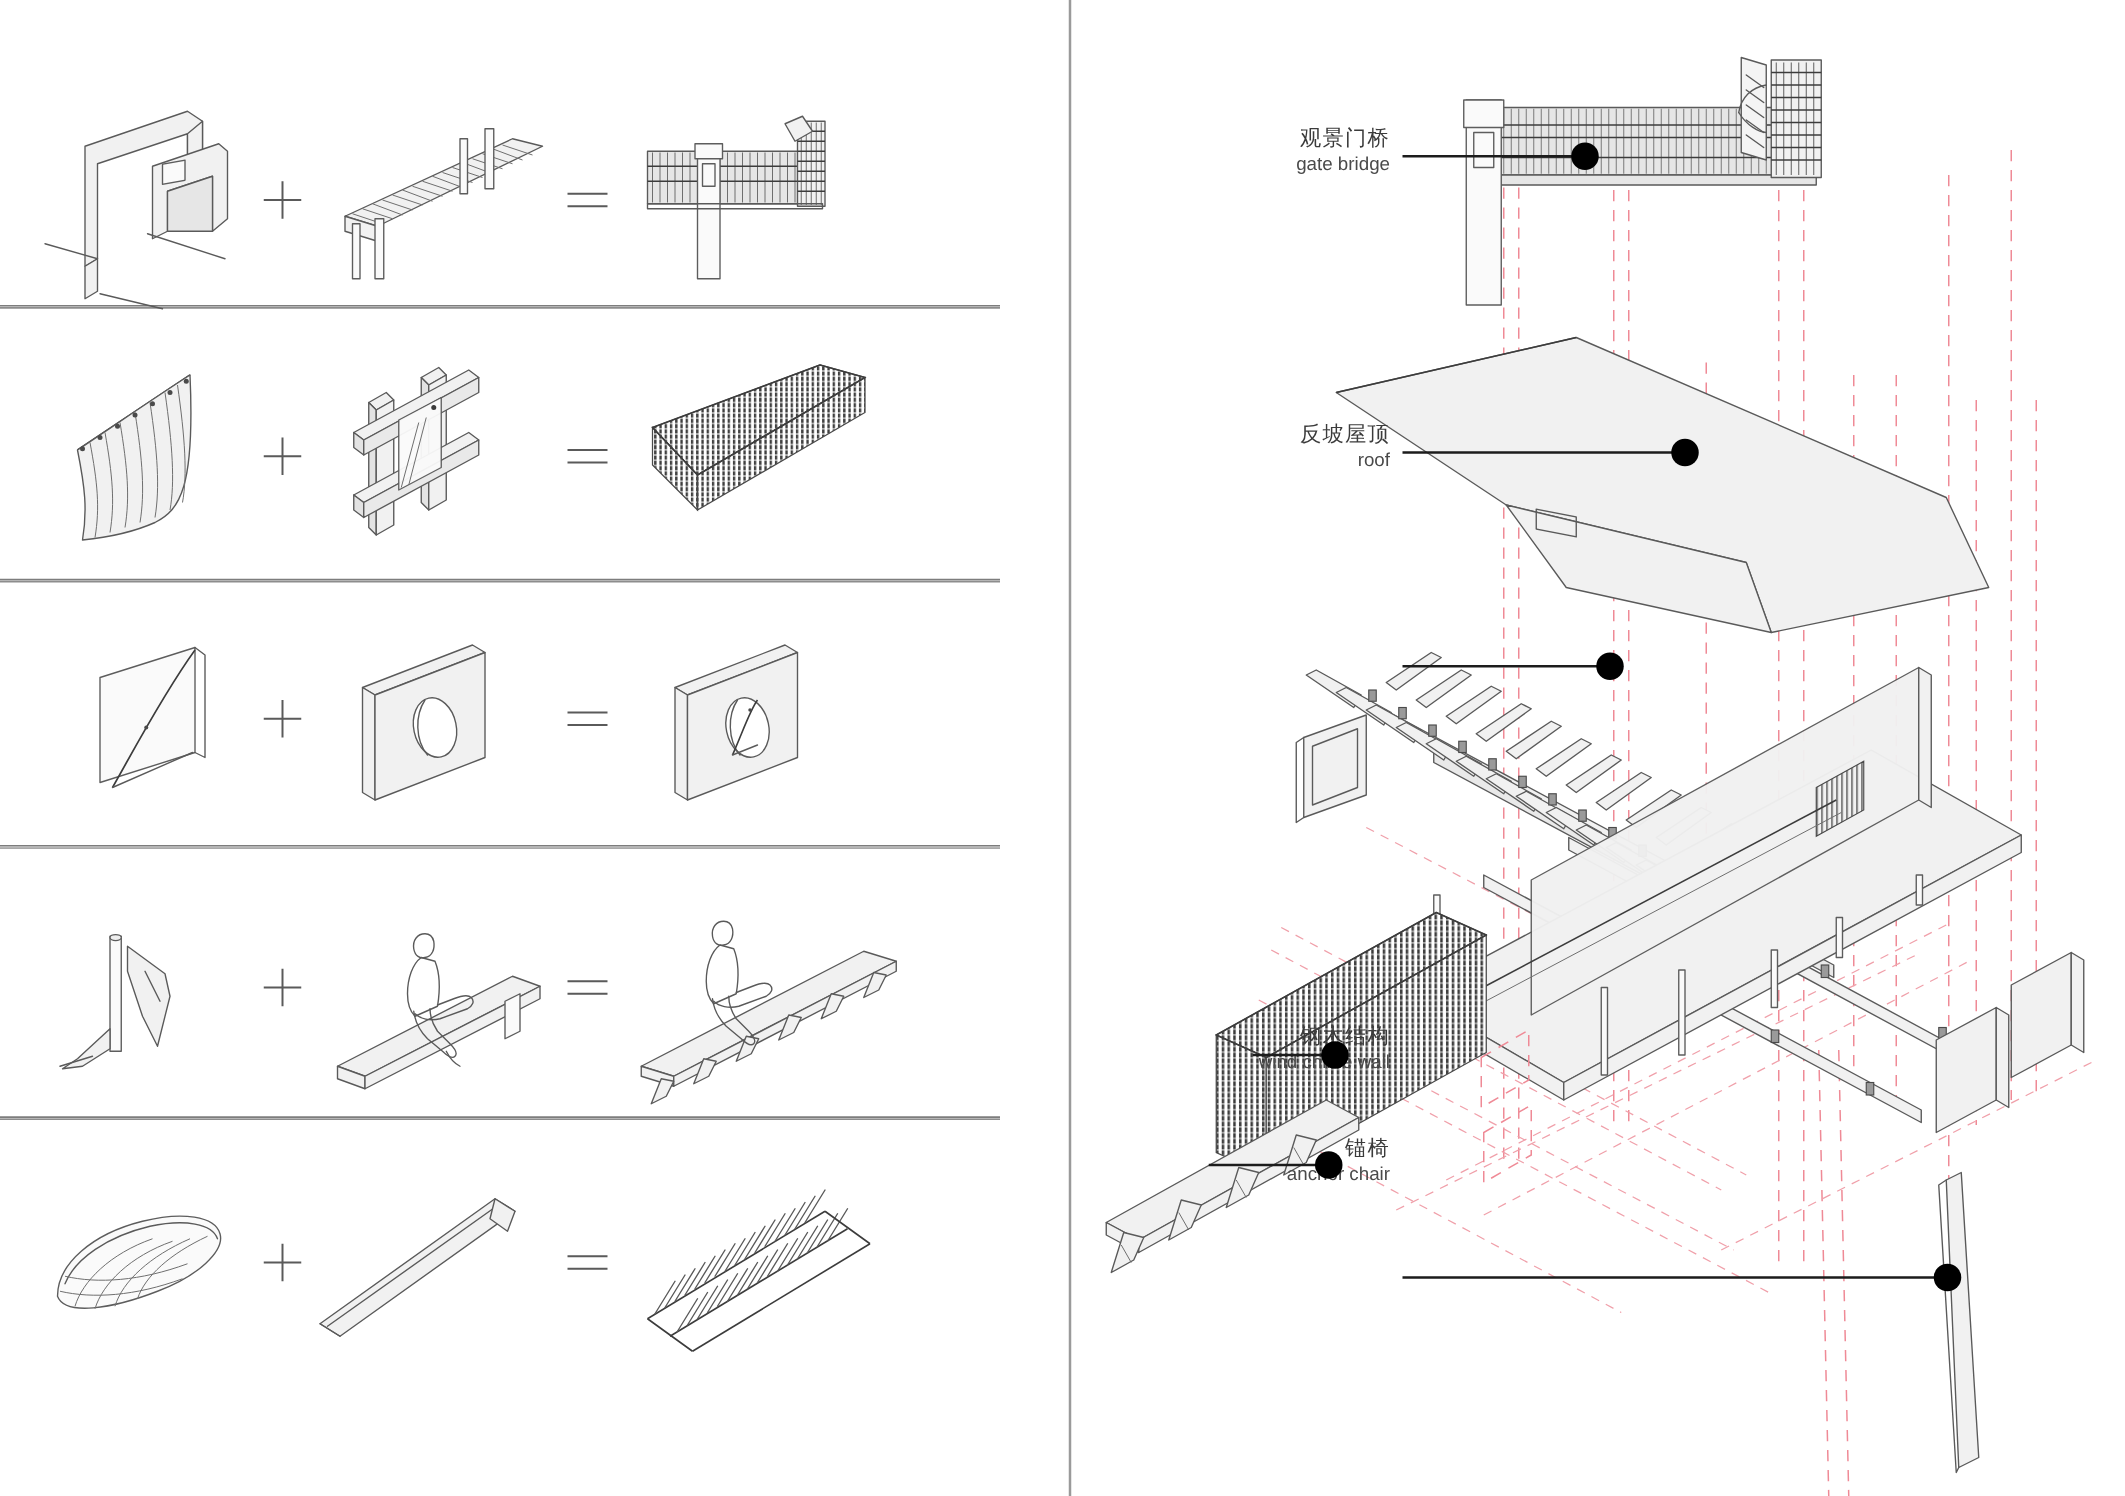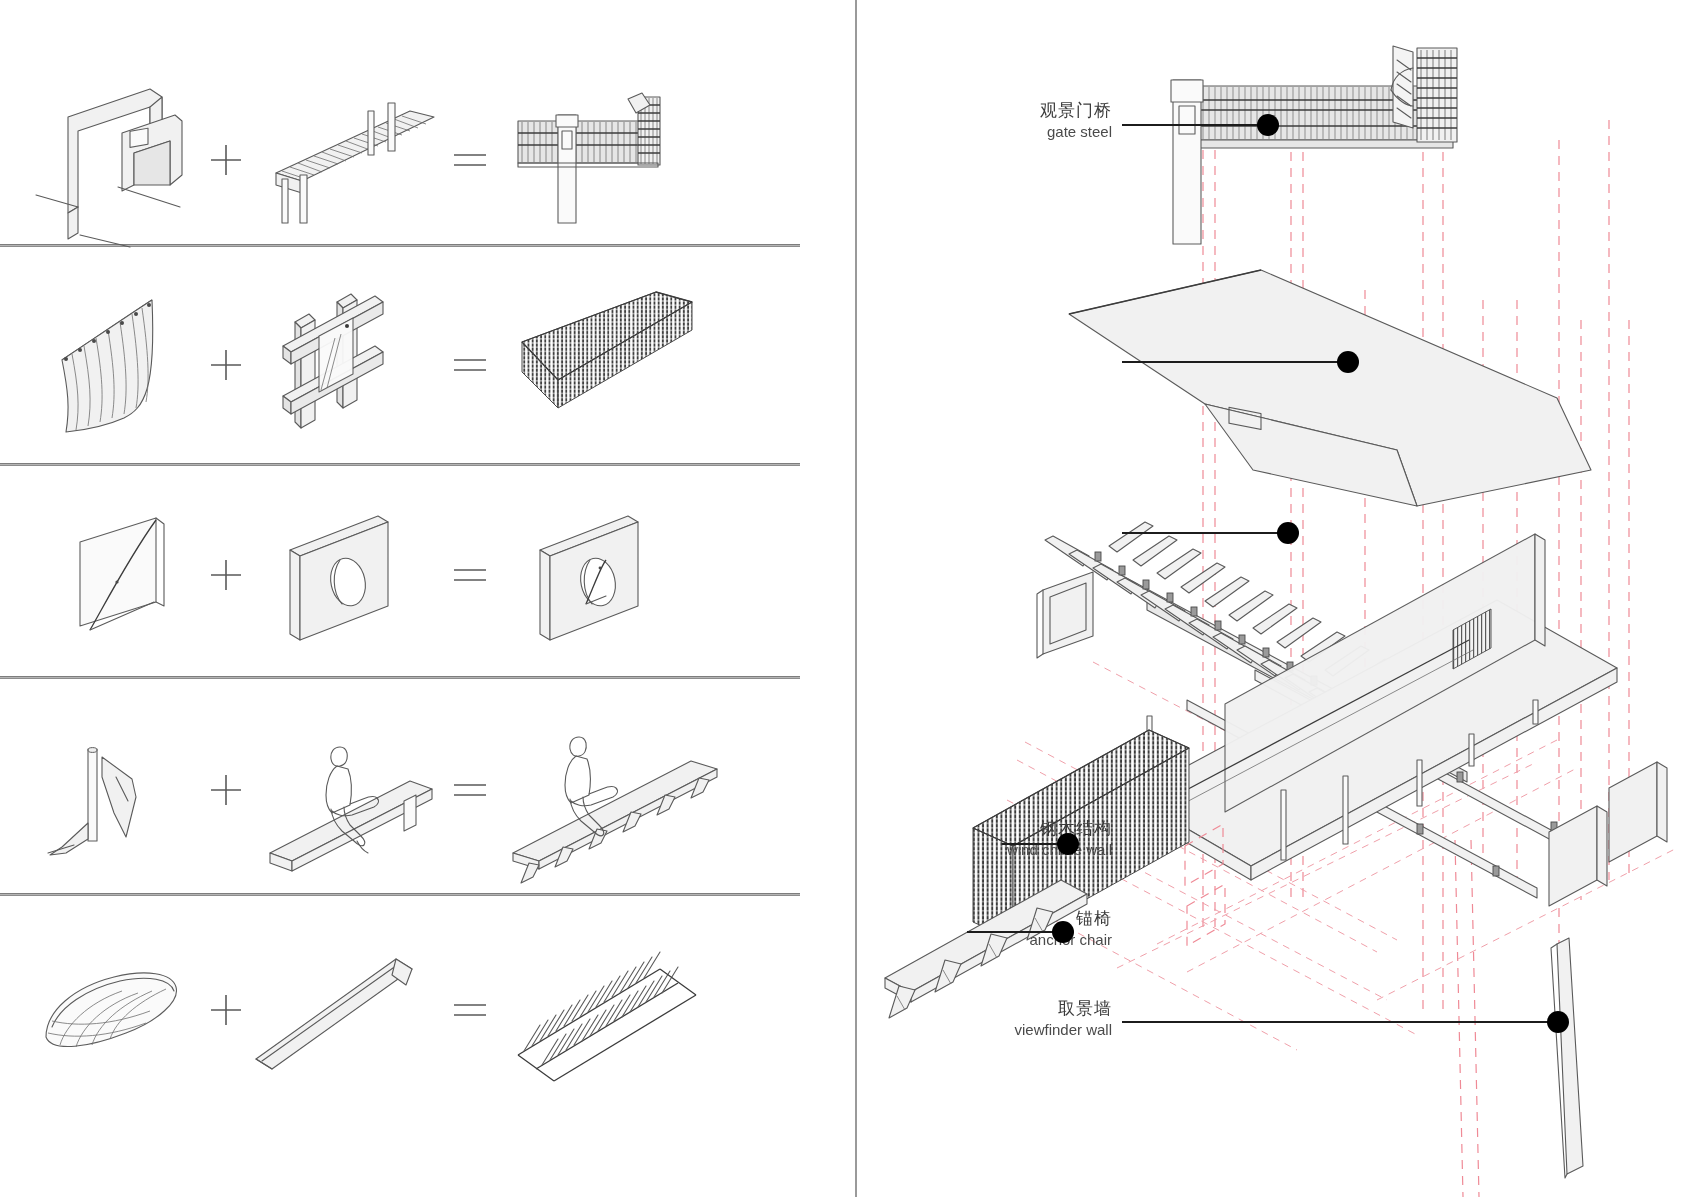--- a/index.html
+++ b/index.html
@@ -676,25 +676,29 @@
       </g>
 
       <g class="red">
         <path d="M330 906 L368 884 L368 924 L330 946 Z"></path>
         <path d="M328 846 L366 824 L366 864 L328 886 Z"></path>
       </g>
     </svg>
 
     <div class="callout" style="left:0px;top:100px;width:255px;">
       <div class="cn">观景门桥</div>
-      <div class="en">gate steel</div>
+      <div class="en">gate bridge</div>
     </div>
     <div class="leader" style="left:265px;top:124px;width:145px;"></div>
     <div class="leaderdot" style="left:400px;top:114px;"></div>
 
+    <div class="callout" style="left:0px;top:337px;width:255px;">
+      <div class="cn">反坡屋顶</div>
+      <div class="en">roof</div>
+    </div>
     <div class="leader" style="left:265px;top:361px;width:225px;"></div>
     <div class="leaderdot" style="left:480px;top:351px;"></div>
 
     <div class="leader" style="left:265px;top:532px;width:165px;"></div>
     <div class="leaderdot" style="left:420px;top:522px;"></div>
 
     <div class="callout" style="left:0px;top:818px;width:255px;">
       <div class="cn">钢木结构</div>
       <div class="en">wind chime wall</div>
     </div>
@@ -703,21 +707,17 @@
     <div class="leader" style="left:145px;top:843px;width:65px;"></div>
     <div class="leaderdot" style="left:200px;top:833px;"></div>
 
     <div class="callout" style="left:0px;top:908px;width:255px;">
       <div class="cn">锚椅</div>
       <div class="en">anchor chair</div>
     </div>
     <div class="leader" style="left:110px;top:931px;width:95px;"></div>
     <div class="leaderdot" style="left:195px;top:921px;"></div>
 
-    <div class="callout" style="left:0px;top:998px;width:255px;">
-      <div class="cn">取景墙</div>
-      <div class="en">viewfinder wall</div>
-    </div>
     <div class="leader" style="left:265px;top:1021px;width:435px;"></div>
     <div class="leaderdot" style="left:690px;top:1011px;"></div>
 
   </div>
 </div>
 
 </body></html>

